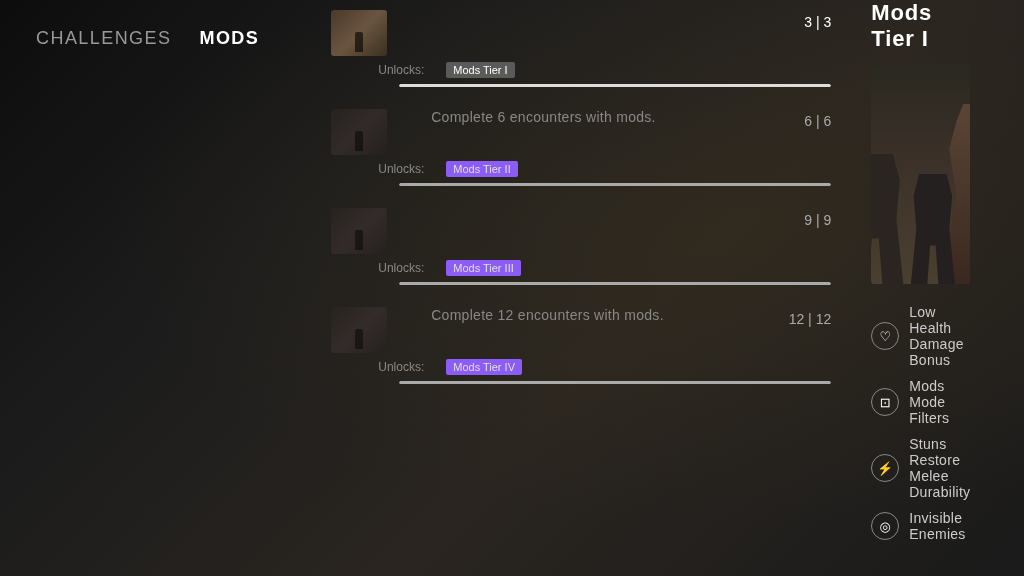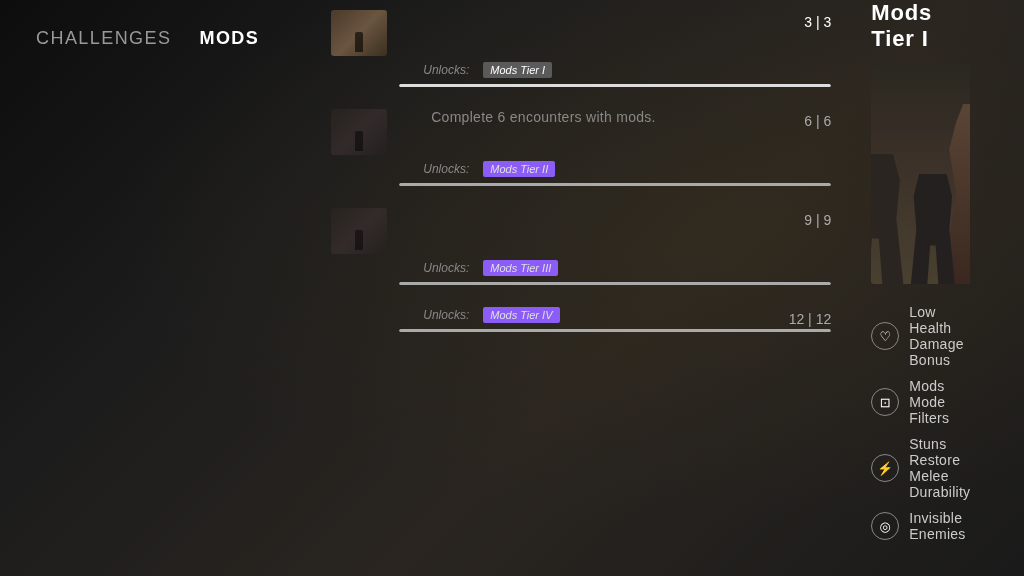--- a/index.html
+++ b/index.html
@@ -157,24 +157,23 @@
       font-weight: 400;
     }
 
     .challenge-item.active .challenge-score {
       color: #fff;
     }
 
     .unlocks-row {
       display: flex;
       align-items: center;
-      gap: 14px;
-      margin-left: 92px;
+      gap: 22px;
+      margin-left: 47px;
       margin-bottom: 6px;
-      font-style: italic;
     }
 
     .unlocks-label {
       font-size: 12px;
       color: #888;
     }
 
     .unlocks-badge {
       background: #8b5cf6;
       color: #e0e0e0;
@@ -405,20 +404,28 @@
           <div class="challenge-score">9 | 9</div>
           <div class="unlocks-row">
             <span class="unlocks-label">Unlocks:</span>
             <span class="unlocks-badge">Mods Tier III</span>
           </div>
           <div class="progress-bar-container">
             <div class="progress-bar-fill" style="width: 100%;"></div>
           </div>
         </div>
         <div class="challenge-item inactive">
+          <div class="challenge-row">
+            <div class="challenge-thumb inactive-thumb">
+              <div class="thumb-figure"></div>
+            </div>
+            <div class="challenge-info">
+              <div class="challenge-title">Complete 12 encounters with mods.</div>
+            </div>
+          </div>
           <div class="challenge-score">12 | 12</div>
           <div class="unlocks-row">
             <span class="unlocks-label">Unlocks:</span>
             <span class="unlocks-badge">Mods Tier IV</span>
           </div>
           <div class="progress-bar-container">
             <div class="progress-bar-fill" style="width: 100%;"></div>
           </div>
         </div>
       </div>

